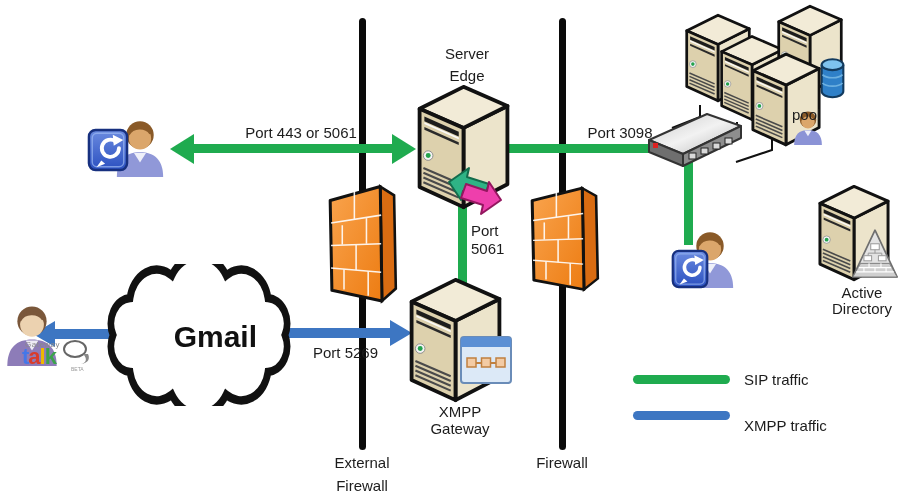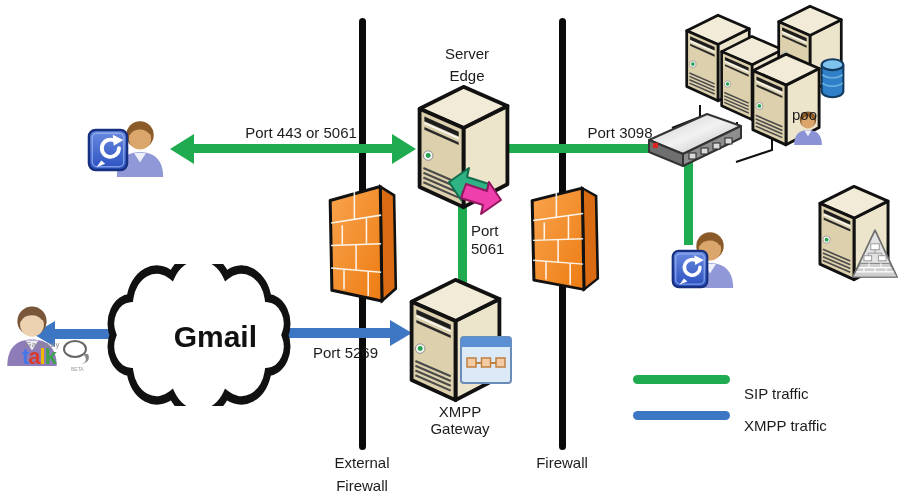--- a/index.html
+++ b/index.html
@@ -66,21 +66,21 @@
   .l-gmail{left:137px;top:320px;width:120px;font-size:30px;font-weight:bold;color:#111;text-align:right;}
   
   .gt-google{left:25px;top:340px;font-size:8px;color:#8a8a8a;letter-spacing:.5px;}
   .gt-talk{left:22px;top:344px;font-size:22px;font-weight:bold;letter-spacing:-1px;}
   .gt-beta{left:71px;top:366px;font-size:5px;color:#9a9a9a;}
   .gt-bubble{left:62px;top:339px;width:32px;height:28px;}
   .lt-t{color:#4477e8;}.lt-a{color:#d93c2c;}.lt-l{color:#efb800;}.lt-k{color:#3ba24c;}
   
   .leg-sip{left:633px;top:375px;width:97px;height:9px;border-radius:5px;}
   .leg-xmpp{left:633px;top:411px;width:97px;height:9px;border-radius:5px;}
-  .l-legsip{left:744px;top:371px;margin-top:14px;}
+  .l-legsip{left:744px;top:371px;}
   .l-legxmpp{left:744px;top:417px;}
 </style>
 </head>
 <body>
 
 <div class="canvas">
 
   <svg width="0" height="0" style="position:absolute" aria-hidden="true">
     <defs>
       <linearGradient id="gOrange" x1="0" y1="0" x2="1" y2="1">
@@ -315,19 +315,23 @@
       <span>Gateway</span>
   </div>
   <div class="lbl ctr l-extfw">
     <span>External</span>
       <span>Firewall</span>
   </div>
   <div class="lbl ctr l-intfw">
       <span>Firewall</span>
   </div>
   <div class="lbl l-pool">pool</div>
+  <div class="lbl ctr l-ad">
+    <span>Active</span>
+      <span>Directory</span>
+  </div>
 
   <div class="shaft sip leg-sip"></div>
   <div class="lbl l-legsip">SIP traffic</div>
   <div class="shaft xmpp leg-xmpp"></div>
   <div class="lbl l-legxmpp">XMPP traffic</div>
 
 </div>
 
 </body></html>

